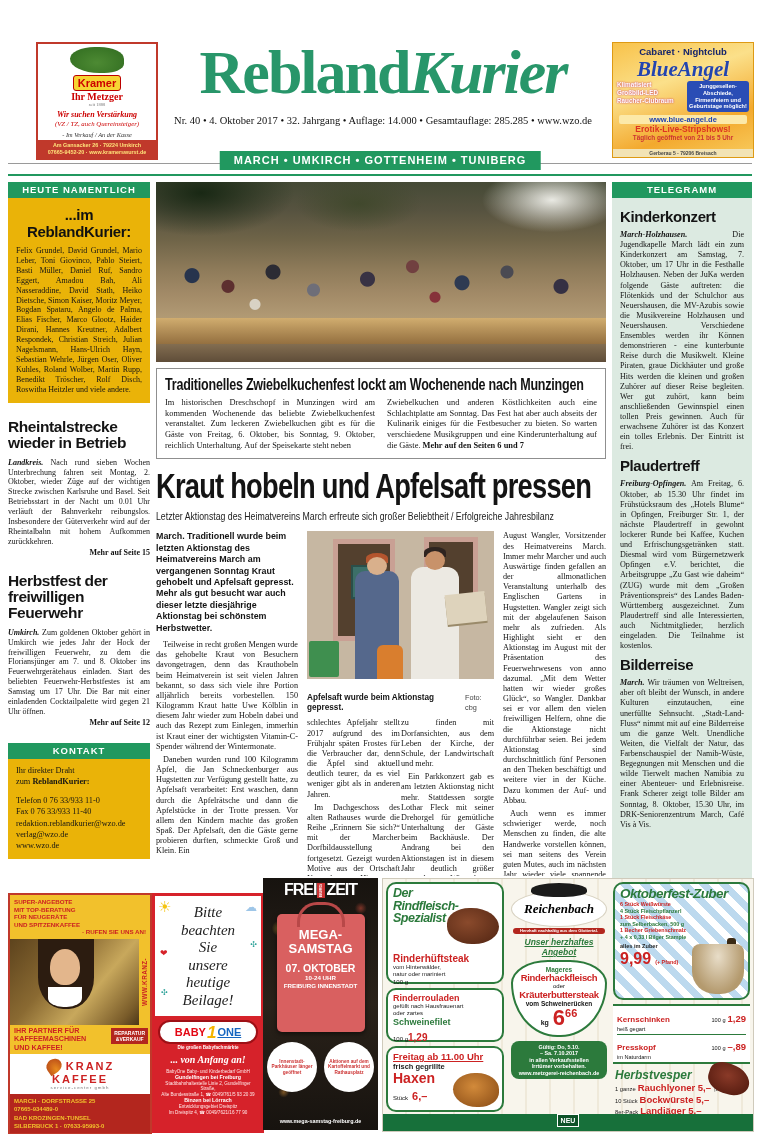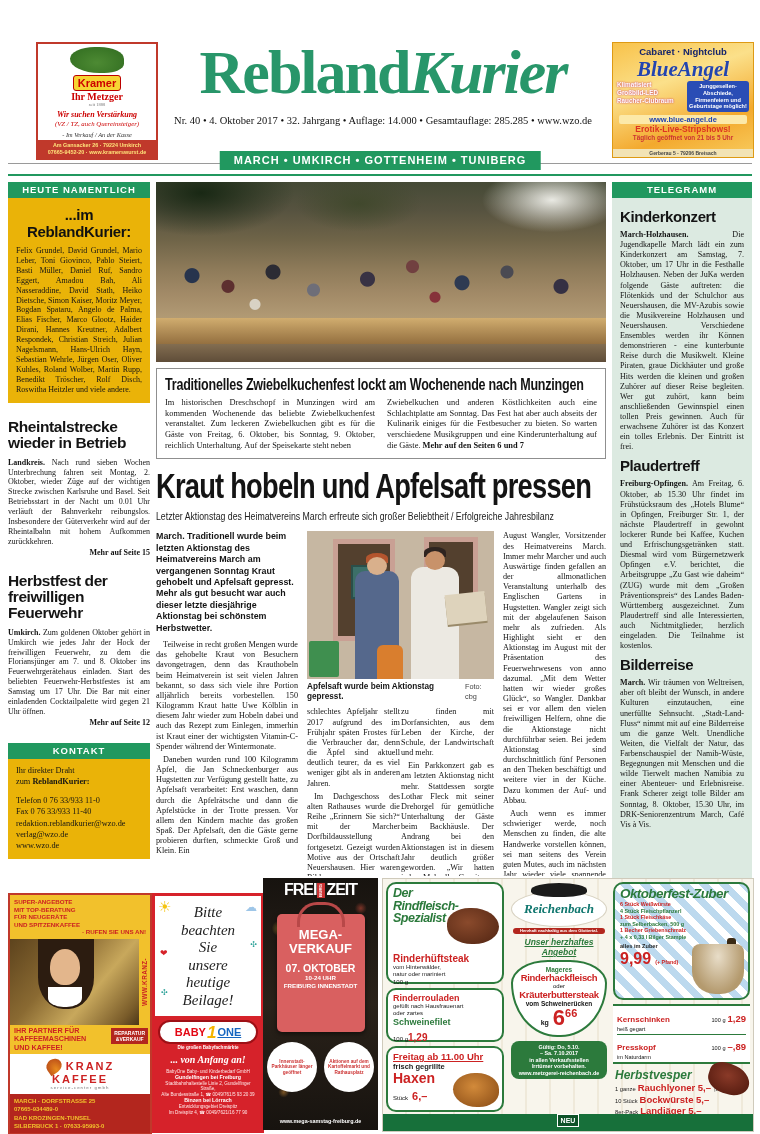--- a/index.html
+++ b/index.html
@@ -53,21 +53,21 @@
   .right-col{left:612px;top:182px;width:140px;height:700px;background:#dcEAe1;background:#dceae1;overflow:hidden;}
   .middle{left:156px;top:182px;width:450px;height:694px;overflow:hidden;}
 
   .panel{background:#eab308;}
   .panel-head{background:#21985f;color:#fff;text-align:center;
               font:700 9.5px/16px "Liberation Sans",sans-serif;letter-spacing:1px;}
   .panel-body{padding:6px 8px 8px;}
   .nm-title{font:800 15px/17px "Liberation Sans",sans-serif;color:#111;text-align:center;margin:2px 0 6px;letter-spacing:-.3px;}
   .small-body{font-size:8px;line-height:1.24;text-align:justify;}
   .side-h{font:800 15.5px/16px "Liberation Sans",sans-serif;letter-spacing:-.4px;margin:16px 0 7px;}
-  .lead-in{font-weight:700;}
+  .lead-in{font-weight:700;font-style:italic;}
   .more-right{text-align:right;font-weight:700;font-size:8px;margin-top:1px;}
   .kontakt-line{font-size:8.3px;line-height:1.35;}
   .kontakt-gap{height:8px;}
 
   
   .photo-main{height:180px;position:relative;overflow:hidden;
     background:
       radial-gradient(ellipse 100px 46px at 88% 10%,rgba(250,250,245,.9),rgba(250,250,245,0) 70%),
       radial-gradient(ellipse 130px 60px at 10% 6%,rgba(22,38,18,.95),rgba(22,38,18,0) 72%),
       radial-gradient(ellipse 90px 40px at 45% 12%,rgba(60,70,40,.8),rgba(60,70,40,0) 70%),
@@ -113,21 +113,21 @@
   .plaque{position:absolute;left:44px;top:34px;width:26px;height:30px;background:#3c6f68;border:2px solid #2a4f4a;}
   .person1{position:absolute;left:48px;top:40px;width:44px;height:110px;background:#55688c;border-radius:10px 10px 0 0;}
   .p1-head{position:absolute;left:60px;top:26px;width:20px;height:18px;background:#d9b08c;border-radius:50%;}
   .p1-hair{position:absolute;left:59px;top:22px;width:22px;height:10px;background:#b4552e;border-radius:50% 50% 0 0;}
   .person2{position:absolute;left:104px;top:36px;width:48px;height:114px;background:#ece9e2;border-radius:12px 12px 0 0;}
   .p2-head{position:absolute;left:118px;top:20px;width:20px;height:19px;background:#c8926a;border-radius:50%;}
   .p2-hair{position:absolute;left:117px;top:16px;width:22px;height:10px;background:#2e2420;border-radius:50% 50% 0 0;}
   .bin{position:absolute;left:2px;bottom:2px;width:30px;height:36px;background:#3f8f4f;border-radius:2px;}
   .press{position:absolute;right:8px;top:62px;width:40px;height:30px;background:#ded3bc;transform:rotate(-6deg);box-shadow:0 2px 0 #9a8a6a;}
   .child{position:absolute;left:70px;bottom:0;width:26px;height:34px;background:#d97e2e;border-radius:6px 6px 0 0;}
-  .cap-row{display:flex;justify-content:space-between;align-items:flex-start;margin:3px 0 5px;}
+  .cap-row{display:flex;justify-content:space-between;align-items:flex-start;margin:14px 0 5px;}
   .caption{font:700 8.2px/10px "Liberation Sans",sans-serif;}
   .credit{font:400 7.3px/10px "Liberation Sans",sans-serif;color:#444;}
   .mid-cols{display:flex;gap:1px;}
   .mid-cols .mc{flex:1;}
 
   
   .tg-body{padding:5px 8px;}
   .tg-h{font:800 15px/16px "Liberation Sans",sans-serif;letter-spacing:-.4px;margin:6px 0 5px;}
   .tg-p{font-size:8.1px;line-height:1.25;text-align:justify;}
 
@@ -217,21 +217,21 @@
   .rb-b3{margin-top:4px;height:66px;}
   .rb-fri{font:800 9.5px/11px "Liberation Sans",sans-serif;color:#c22;text-decoration:underline;}
   .rb-fri2{font:700 7.5px/9px "Liberation Sans",sans-serif;color:#222;}
   .rb-haxname{font:800 14px/15px "Liberation Sans",sans-serif;color:#c22;}
   .rb-hax{position:absolute;right:3px;bottom:3px;width:46px;height:34px;border-radius:50% 50% 45% 55%;
     background:radial-gradient(ellipse at 45% 40%,#d28a3a,#9a5a1e 75%);}
   .rb-center{position:absolute;left:126px;top:4px;width:100px;text-align:center;}
   .rb-beret{width:56px;height:14px;margin:0 auto -6px;background:#1b1b1b;border-radius:50% 50% 40% 40%;position:relative;z-index:2;}
   .rb-cloud{background:#fff;border:1px solid #d8d2c2;border-radius:50%;width:94px;height:34px;margin:0 auto;
     display:flex;align-items:center;justify-content:center;position:relative;z-index:1;}
-  .rb-script{font:800 italic 13px/14px "Liberation Serif",serif;color:#0f766e;}
+  .rb-script{font:800 italic 13px/14px "Liberation Serif",serif;color:#000000;}
   .rb-tag{background:#b3261e;color:#fff;font:700 4.2px/6px "Liberation Sans",sans-serif;border-radius:3px;margin:1px 4px 0;}
   .rb-angebot{font:800 italic 8.5px/10px "Liberation Sans",sans-serif;color:#2c7a3c;text-decoration:underline;margin-top:3px;}
   .rb-heart{margin:3px auto 0;width:96px;background:#fff;border:2px solid #2c7a3c;box-sizing:border-box;
     border-radius:48px 48px 60px 60px/30px 30px 70px 70px;padding:4px 2px 6px;}
   .rb-h1{font:700 6.5px/7px "Liberation Sans",sans-serif;color:#2c7a3c;}
   .rb-h2{font:800 9.5px/10px "Liberation Sans",sans-serif;color:#c22;letter-spacing:-.3px;}
   .rb-h3{font:400 6px/7px "Liberation Sans",sans-serif;}
   .rb-h4{font:700 6.5px/7.5px "Liberation Sans",sans-serif;}
   .rb-kg{font:700 7px/10px "Liberation Sans",sans-serif;}
   .rb-bigprice{font:800 22px/20px "Liberation Sans",sans-serif;color:#c22;}
@@ -492,21 +492,21 @@
 
   <div class="abs ad-mega ad">
     <div class="ms-logo">
       <span class="ms-frei">FREI</span>
       <span class="ms-burg">BURG</span>
       <span class="ms-zeit">ZEIT</span>
     </div>
     <div class="ms-bag">
       <div class="ms-handle"></div>
       <div class="ms-l1">MEGA-</div>
-      <div class="ms-l2">VERKAUF</div>
+      <div class="ms-l2">SAMSTAG</div>
       <div class="ms-date">07. OKTOBER</div>
       <div class="ms-time">10-24 UHR</div>
       <div class="ms-place">FREIBURG INNENSTADT</div>
     </div>
     <div class="ms-circle ms-c1">Innenstadt-Parkhäuser länger geöffnet</div>
     <div class="ms-circle ms-c2">Aktionen auf dem Kartoffelmarkt und Rathausplatz</div>
     <div class="ms-url">www.mega-samstag-freiburg.de</div>
   </div>
 
   <div class="abs ad-rb ad">

